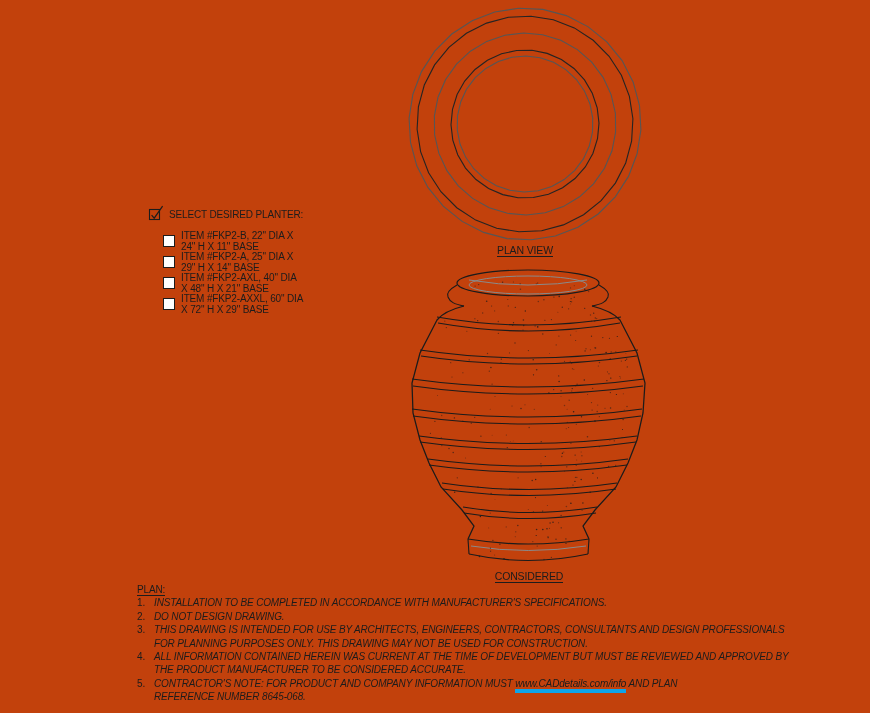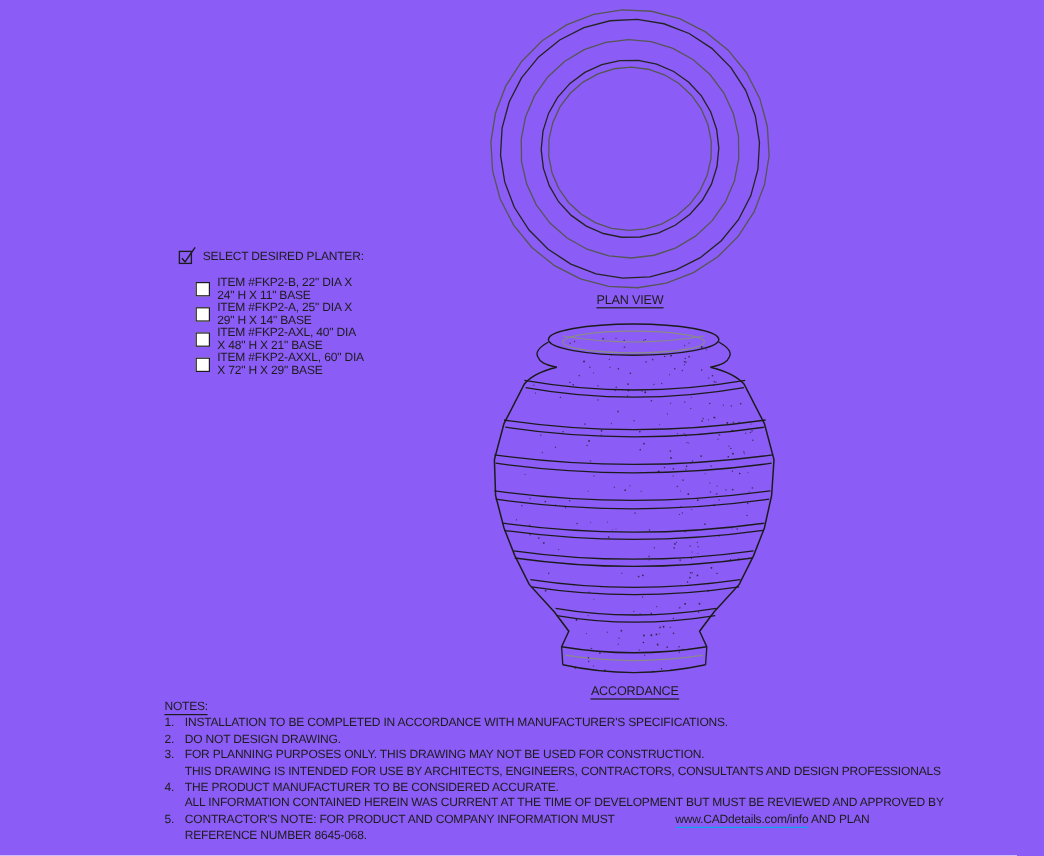--- a/index.html
+++ b/index.html
@@ -1,17 +1,17 @@
 <!DOCTYPE html>
 <html><head>
 <meta charset="utf-8">
 <style>
   html,body{margin:0;padding:0;background:#ffffff;}
   .canvas{
-    position:relative; width:870px; height:713px; background:#8b5cf6;
+    position:relative; width:870px; height:713px; background:#c2410c;
     font-family:"Liberation Sans", sans-serif; color:#1c1c1c; overflow:hidden;
   }
   .caps{ text-transform:none; letter-spacing:-0.15px; }
   .u{ border-bottom:1px solid #1c1c1c; padding-bottom:0px; display:inline-block; line-height:11px; }
 
   
   .selector{ position:absolute; left:148px; top:205px; font-size:10px; }
   .sel-header{ display:flex; align-items:flex-end; gap:5px; height:16px; }
   .sel-header .lbl{ line-height:13px; }
   .sel-items{ position:absolute; left:15px; top:30px; }
@@ -24,22 +24,22 @@
   .persp-label{ left:396px; top:570px; width:266px; }
 
   
   .plan-svg{ position:absolute; left:402px; top:1px; }
   .urn-svg{ position:absolute; left:396px; top:258px; }
 
   
   .notes{ position:absolute; left:137px; top:583px; width:700px; font-size:10px; line-height:13.4px; }
   .note{ display:flex; }
   .note .num{ width:17px; flex:none; }
-  .nline{ display:block; }
-  .link{ border-bottom:1px solid #0ea5e9; cursor:pointer;margin-left:48px; }
+  .nline{ display:block;font-style:italic; }
+  .link{ border-bottom:4px solid #0ea5e9; cursor:pointer; }
 </style>
 </head>
 <body>
 
 <div class="canvas caps">
 
   <div class="selector">
     <div class="sel-header">
       <svg width="16" height="17" viewBox="0 0 16 17">
         <rect x="1.5" y="5.5" width="10" height="10" fill="none" stroke="#1c1c1c" stroke-width="1.1"></rect>
@@ -374,49 +374,49 @@
         <circle cx="174.5" cy="29.9" r="0.60" opacity="0.52"></circle>
         <circle cx="103.9" cy="286.2" r="0.74" opacity="0.69"></circle>
         <circle cx="56.0" cy="119.0" r="0.61" opacity="0.51"></circle>
         <circle cx="92.7" cy="269.9" r="0.47" opacity="0.69"></circle>
         <circle cx="161.9" cy="54.2" r="0.47" opacity="0.62"></circle>
         <circle cx="61.3" cy="219.8" r="0.67" opacity="0.61"></circle>
         <circle cx="202.9" cy="102.3" r="0.58" opacity="0.50"></circle>
       </g>
   </svg>
   <div class="view-label persp-label">
-    <span class="u">ACCORDANCE</span>
+    <span class="u">CONSIDERED</span>
   </div>
 
   <div class="notes">
-    <div><span class="u">NOTES:</span></div>
+    <div><span class="u">PLAN:</span></div>
     <div class="note">
       <span class="num">1.</span>
       <span class="nlines">
           <span class="nline">INSTALLATION TO BE COMPLETED IN ACCORDANCE WITH MANUFACTURER'S SPECIFICATIONS.</span>
         </span>
     </div>
     <div class="note">
       <span class="num">2.</span>
       <span class="nlines">
           <span class="nline">DO NOT DESIGN DRAWING.</span>
         </span>
     </div>
     <div class="note">
       <span class="num">3.</span>
       <span class="nlines">
+        <span class="nline">THIS DRAWING IS INTENDED FOR USE BY ARCHITECTS, ENGINEERS, CONTRACTORS, CONSULTANTS AND DESIGN PROFESSIONALS</span>
         <span class="nline">FOR PLANNING PURPOSES ONLY.  THIS DRAWING MAY NOT BE USED FOR CONSTRUCTION.</span>
-        <span class="nline">THIS DRAWING IS INTENDED FOR USE BY ARCHITECTS, ENGINEERS, CONTRACTORS, CONSULTANTS AND DESIGN PROFESSIONALS</span>
       </span>
     </div>
     <div class="note">
       <span class="num">4.</span>
       <span class="nlines">
+        <span class="nline">ALL INFORMATION CONTAINED HEREIN WAS CURRENT AT THE TIME OF DEVELOPMENT BUT MUST BE REVIEWED AND APPROVED BY</span>
         <span class="nline">THE PRODUCT MANUFACTURER TO BE CONSIDERED ACCURATE.</span>
-        <span class="nline">ALL INFORMATION CONTAINED HEREIN WAS CURRENT AT THE TIME OF DEVELOPMENT BUT MUST BE REVIEWED AND APPROVED BY</span>
       </span>
     </div>
     <div class="note">
       <span class="num">5.</span>
       <span class="nlines">
         <span class="nline"><span>CONTRACTOR'S NOTE: FOR PRODUCT AND COMPANY INFORMATION MUST </span><span class="link">www.CADdetails.com/info</span><span> AND PLAN</span></span>
         <span class="nline">REFERENCE NUMBER 8645-068.</span>
       </span>
     </div>
   </div>

